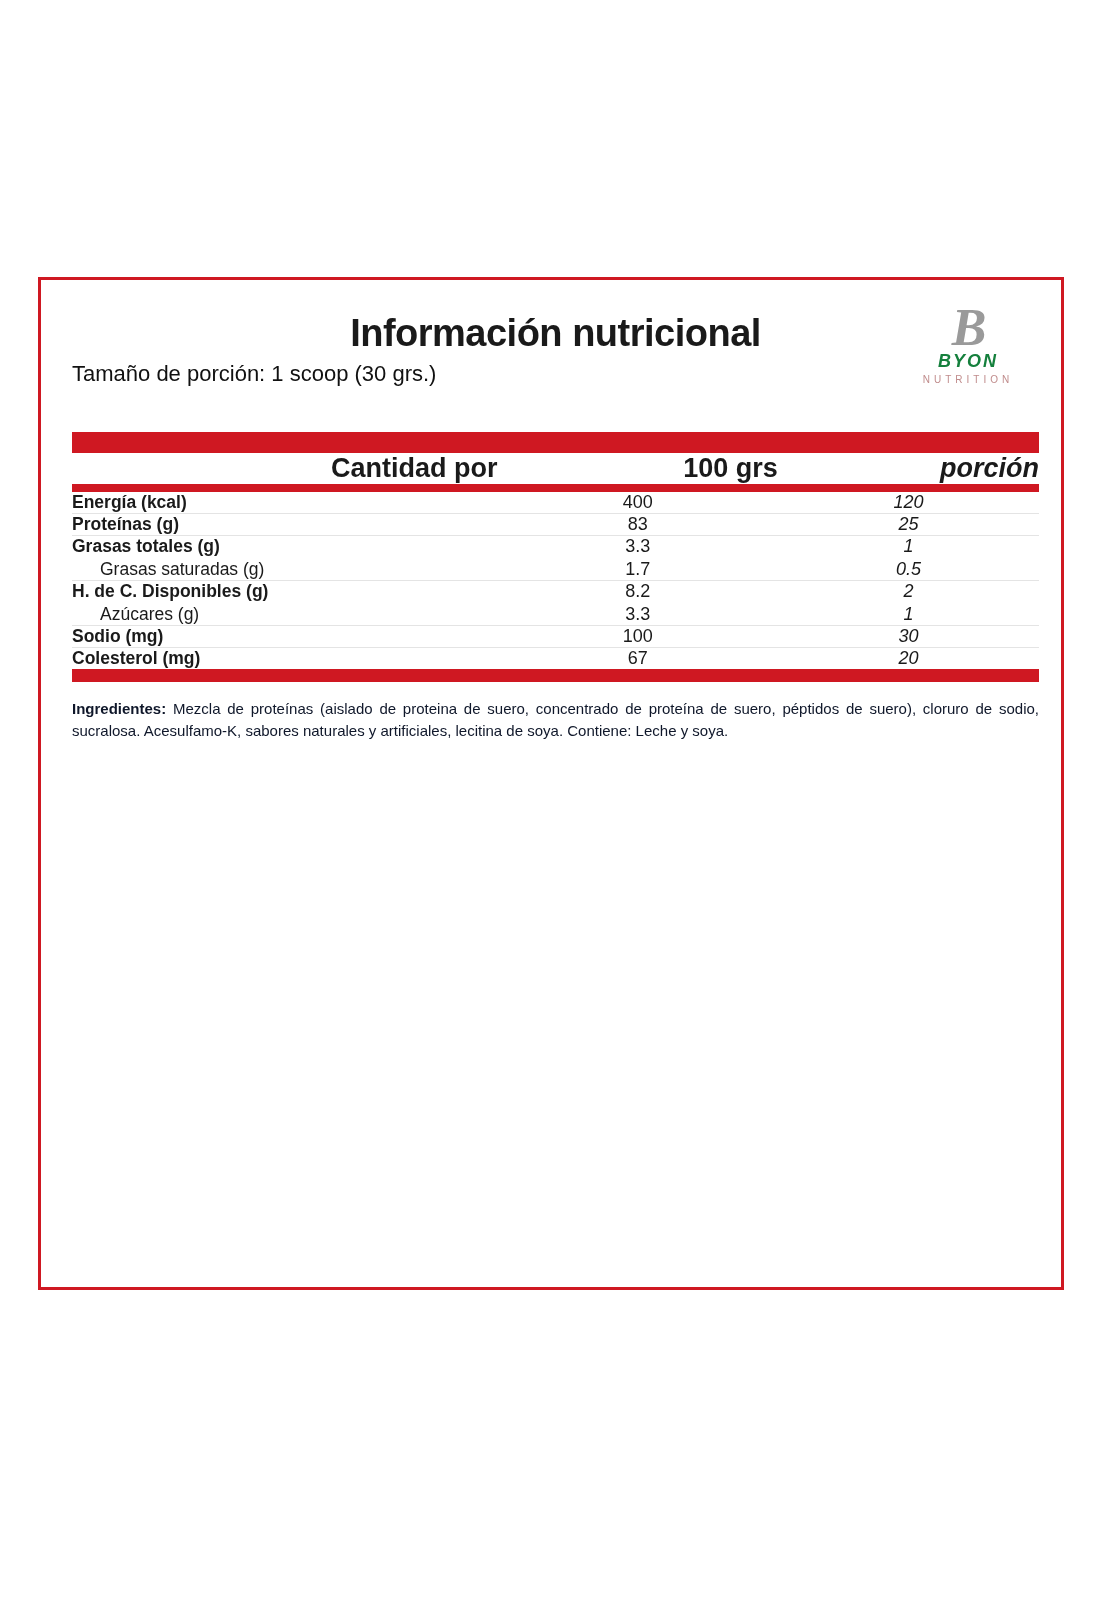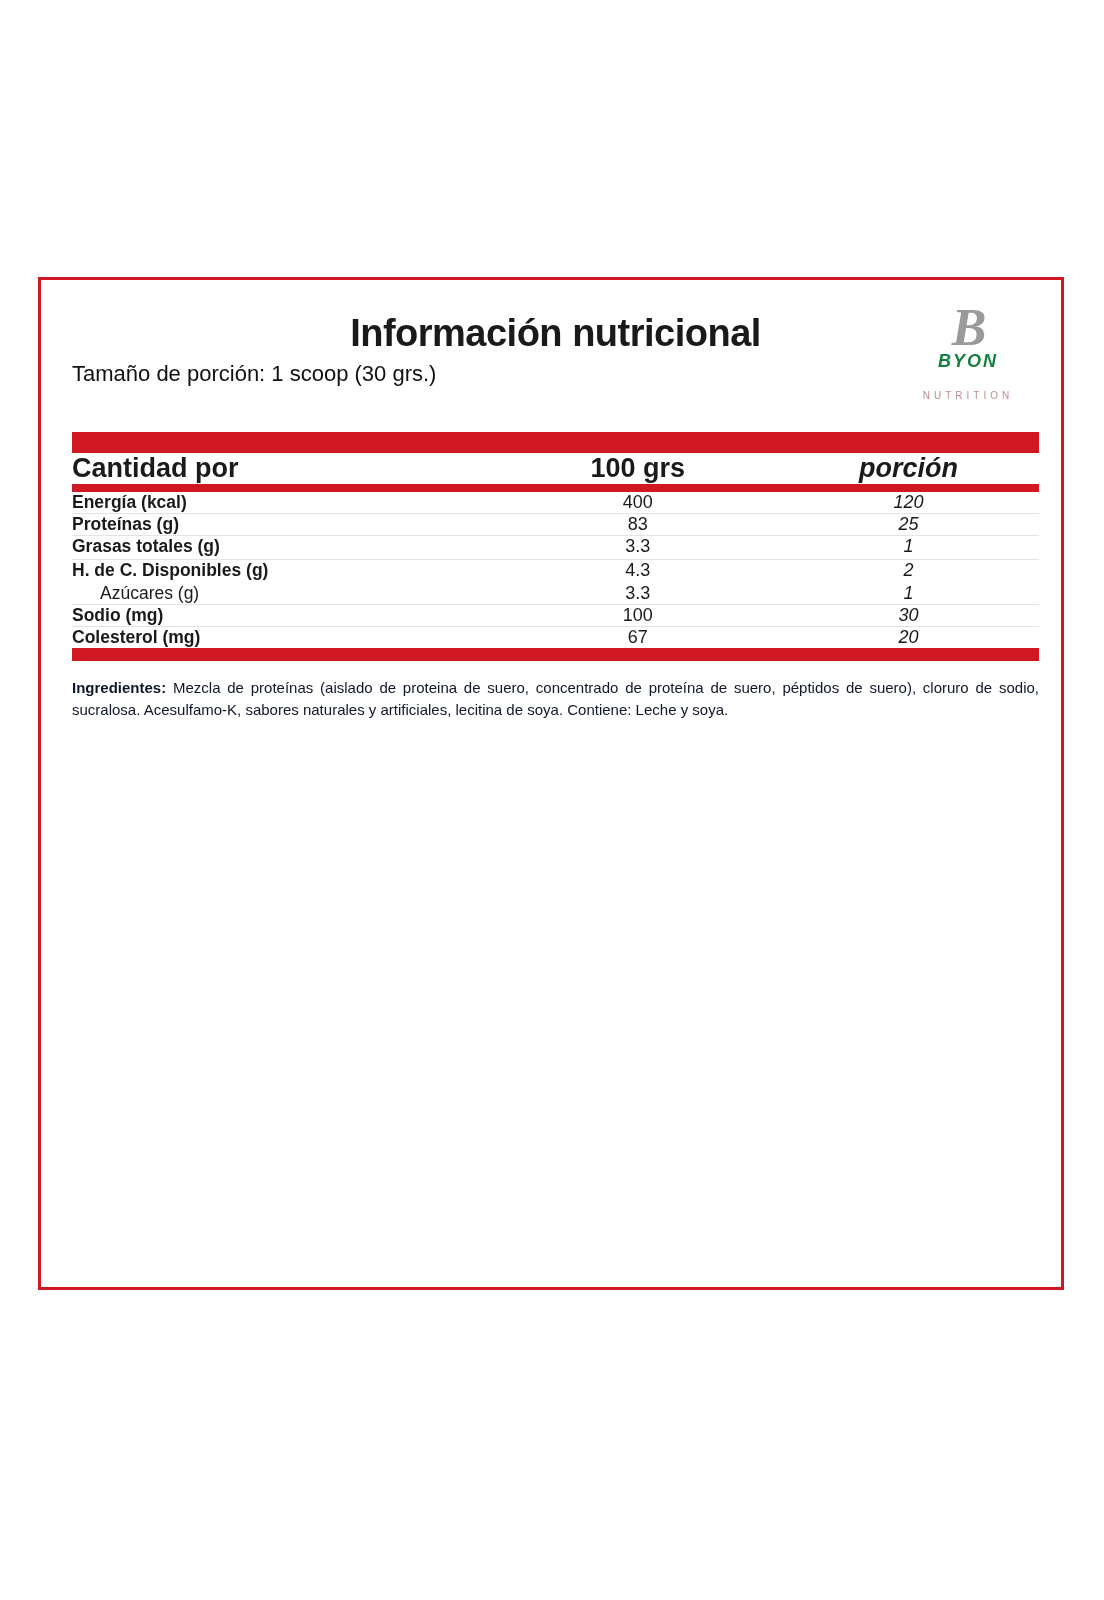--- a/index.html
+++ b/index.html
@@ -68,21 +68,21 @@
     font-style: italic;
     letter-spacing: 2px;
     color: #15803d;
     line-height: 1.1;
     margin-top: -2px;
   }
   .logo-tag {
     font-size: 10px;
     letter-spacing: 4px;
     color: #c08c8c;
-    margin-top: 18px;
+    margin-top: 2px;
   }
 
   .bar-thick {
     background: #cf1822;
     height: 21px;
     margin-top: 44px;
   }
   .bar-thin {
     background: #cf1822;
     height: 8px;
@@ -102,20 +102,21 @@
     vertical-align: middle;
   }
   .col-name { width: 44%; }
   .col-100  { width: 29%; text-align: center; }
   .col-por  { width: 27%; text-align: center; font-style: italic; }
 
   .hdr td {
     font-size: 27px;
     font-weight: bold;
     padding: 13px 0 14px 0;
+    text-align: right;
   }
   .hdr .col-name { padding-left: 0; }
 
   .rowgrp {
     border-bottom: 1px solid #e4e4e4;
   }
   .rowgrp:last-child { border-bottom: none; }
 
   .r-main td {
     font-size: 17.5px;
@@ -185,25 +186,30 @@
           <td class="col-100 num">83</td>
           <td class="col-por num">25</td>
         </tr>
       </tbody>
       <tbody class="rowgrp">
         <tr class="r-main with-sub">
           <td class="col-name name">Grasas totales (g)</td>
           <td class="col-100 num">3.3</td>
           <td class="col-por num">1</td>
         </tr>
+        <tr class="r-sub">
+          <td class="col-name name">Grasas saturadas (g)</td>
+          <td class="col-100 num">1.7</td>
+          <td class="col-por num">0.5</td>
+        </tr>
       </tbody>
       <tbody class="rowgrp">
         <tr class="r-main with-sub">
           <td class="col-name name">H. de C. Disponibles (g)</td>
-          <td class="col-100 num">4.3</td>
+          <td class="col-100 num">8.2</td>
           <td class="col-por num">2</td>
         </tr>
         <tr class="r-sub">
           <td class="col-name name">Azúcares (g)</td>
           <td class="col-100 num">3.3</td>
           <td class="col-por num">1</td>
         </tr>
       </tbody>
       <tbody class="rowgrp">
         <tr class="r-main">

